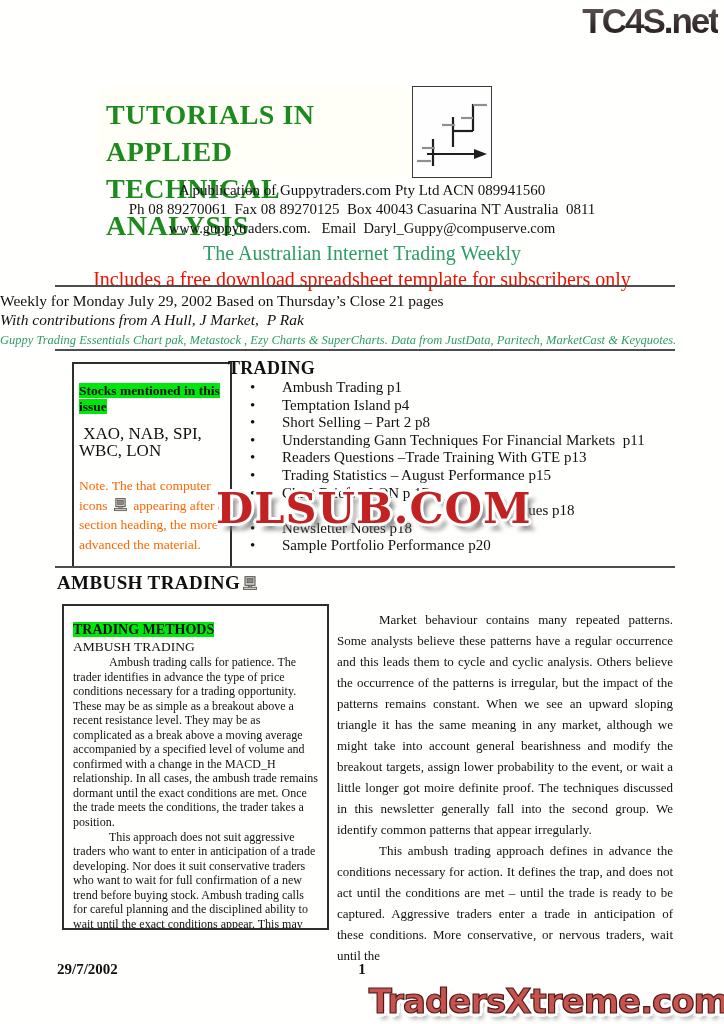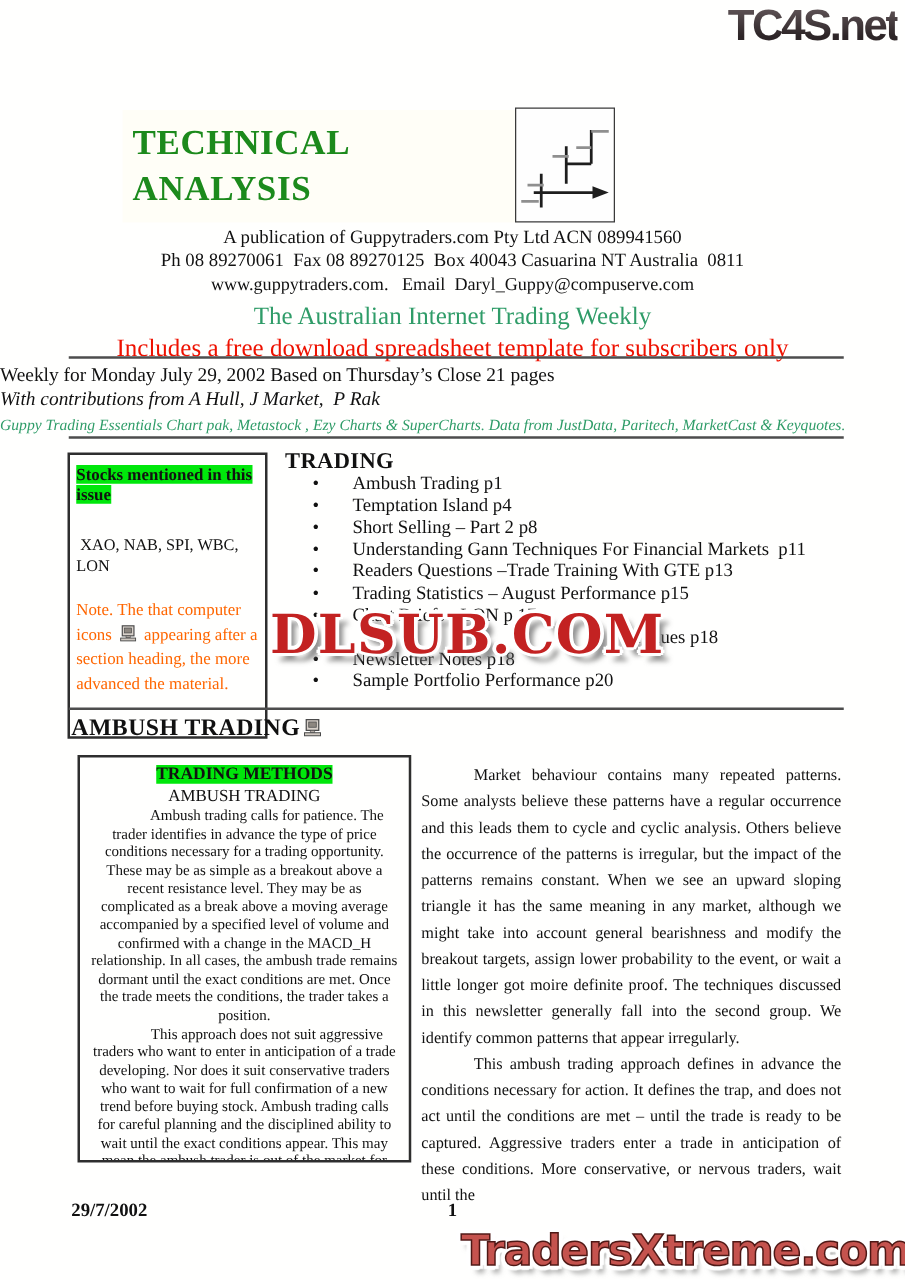--- a/index.html
+++ b/index.html
@@ -47,26 +47,26 @@
   .hrule { position: absolute; left: 55px; width: 620px; height: 2px; background: #4d4d4d; }
   #hr1 { top: 285px; } #hr2 { top: 349px; } #hr3 { top: 566px; }
 
   .issue-block { position: absolute; left: 0; top: 291px; width: 724px; }
   .weekly { font-size: 15.5px; line-height: 19px; }
   .contrib { font-size: 15.5px; line-height: 19px; font-style: italic; }
   .tools { font-size: 12.5px; line-height: 18px; font-style: italic; color: #2f9c68; margin-top: 2px; }
 
   
   .stocks-box {
-    position: absolute; left: 54px; top: 362px; width: 160px; height: 229px;
-    border: 2px solid #2e2e2e; padding: 8px 5px;
+    position: absolute; left: 72px; top: 362px; width: 160px; height: 206px;
+    border: 2px solid #2e2e2e; padding: 19px 5px;
   }
   .hl-green { background: #00e70b; }
   .stocks-head { font-size: 13.5px; font-weight: bold; line-height: 16px; }
-  .stocks-list { font-size: 13px; line-height: 17px; margin-top: 23px; }
+  .stocks-list { font-size: 17px; line-height: 17px; margin-top: 10px; }
   .stocks-note { font-size: 13.5px; line-height: 19.5px; color: #ff6600; margin-top: 17px; }
   .pc-icon { display: inline-block; vertical-align: -2px; margin: 0 2px; }
 
   
   .contents-head {
     position: absolute; left: 228px; top: 358px;
     font-size: 18px; font-weight: bold; letter-spacing: 0.3px;
   }
   .contents-list { position: absolute; left: 228px; top: 379px; width: 450px; }
   .c-item {
@@ -89,21 +89,21 @@
       6px 7px 4px rgba(110,110,110,0.75);
   }
 
   
   .article-head {
     position: absolute; left: 57px; top: 572px;
     font-size: 19px; font-weight: bold; letter-spacing: 0.4px;
   }
   .sidebar-box {
     position: absolute; left: 62px; top: 604px; width: 267px; height: 326px;
-    border: 2px solid #2e2e2e; padding: 5px 9px 0 9px; overflow: hidden; text-align: center;
+    border: 2px solid #2e2e2e; padding: 15px 9px 0 9px; overflow: hidden;
   }
   .sb-cat { font-size: 14px; font-weight: bold; line-height: 17px; }
   .sb-sub { font-size: 13.5px; line-height: 17px; }
   .sb-para { font-size: 12px; line-height: 14.55px; text-indent: 36px; }
   .body-col { position: absolute; left: 337px; top: 609px; width: 336px; }
   .body-para { font-size: 13px; line-height: 21px; text-align: justify; text-indent: 42px; }
 
   
   .f-date { position: absolute; left: 57px; top: 961px; font-size: 15px; font-weight: bold; }
   .f-page { position: absolute; left: 0; top: 961px; width: 724px; text-align: center; font-size: 15px; font-weight: bold; }
@@ -119,20 +119,21 @@
   }
 </style>
 </head>
 <body>
 
 <div id="page">
 
   <div class="tc4s">TC4S.net</div>
 
   <div class="title-block">
+    <div class="title-line">TUTORIALS IN APPLIED</div>
     <div class="title-line">TECHNICAL ANALYSIS</div>
   </div>
 
   <div class="logo-box">
     <svg width="78" height="90" viewBox="0 0 78 90">
       <g fill="none" stroke-width="2.2">
 
         <line x1="60" y1="17" x2="60" y2="44" stroke="#1e1e1e"></line>
         <line x1="60" y1="18" x2="74" y2="18" stroke="#8f8f8f"></line>
         <line x1="48" y1="31" x2="60" y2="31" stroke="#8f8f8f"></line>

